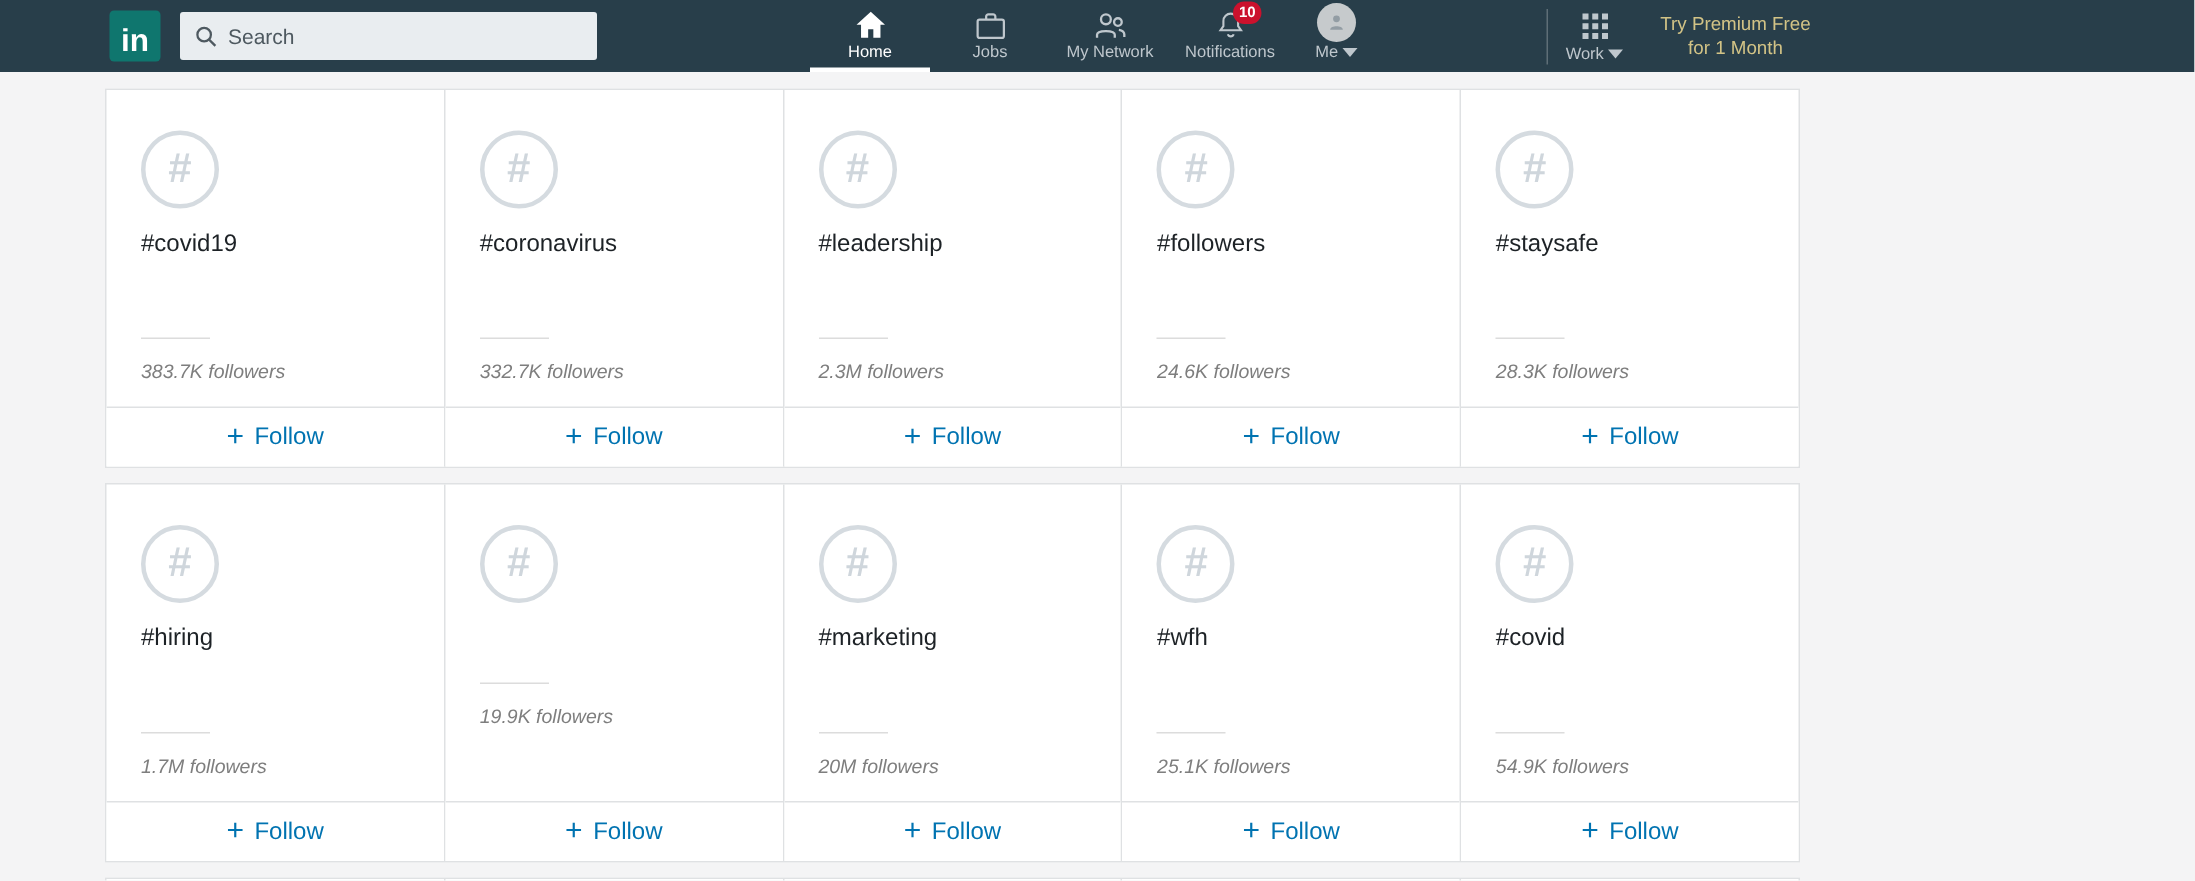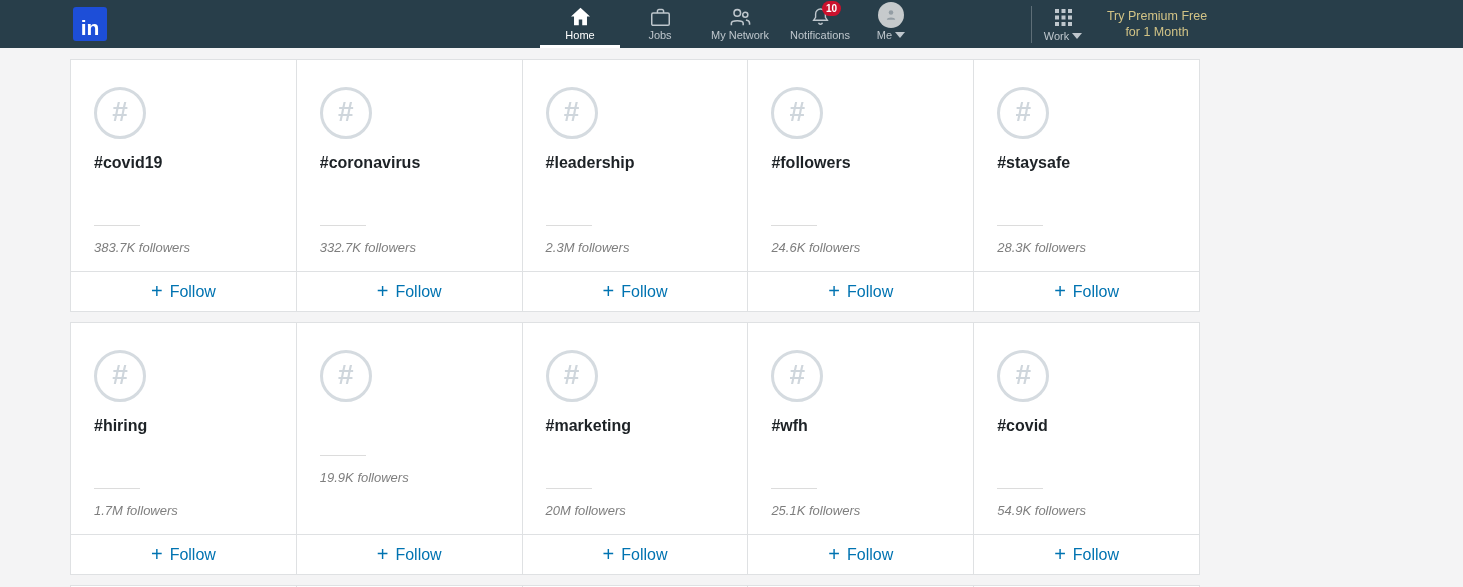--- a/index.html
+++ b/index.html
@@ -11,21 +11,21 @@
 
   
   .topbar {
     position:relative;
     width:100%; height:48px;
     background:#283e4a;
   }
   .logo {
     position:absolute; left:73px; top:7px;
     width:34px; height:34px;
-    background:#1d4ed8; border-radius:3px;
+    background:#0f766e; border-radius:3px;
     color:#fff; font-weight:bold; font-size:21px;
     display:flex; align-items:flex-end; justify-content:center;
     padding-bottom:3px; line-height:1;
   }
   .searchbox {
     position:absolute; left:120px; top:8px;
     width:278px; height:32px;
     background:#e9edf0; border-radius:2px;
     display:flex; align-items:center; padding-left:10px;
   }
@@ -93,21 +93,21 @@
     margin-bottom:10px;
   }
   .card { flex:1 1 0; display:flex; flex-direction:column; border-right:1px solid #dfe1e3; }
   .card:last-child { border-right:none; }
   .card-body { height:211px; padding:27px 0 0 23px; }
   .tag-circle {
     width:52px; height:52px; border:3px solid #d5dbe0; border-radius:50%;
     display:flex; align-items:center; justify-content:center;
   }
   .hash-glyph { color:#cfd6dc; font-size:28px; font-weight:bold; line-height:1; padding-bottom:2px; }
-  .tag-title { margin-top:15px; font-size:16px; color:#1d2226;font-weight:bold; }
+  .tag-title { margin-top:15px; font-size:16px; color:#1d2226; }
   .mini-divider { margin-top:53px; width:46px; height:1px; background:#dcdcdc; }
   .followers { margin-top:14px; font-size:13px; font-style:italic; color:#7e7e7e; }
   .follow-btn {
     height:40px; border-top:1px solid #dfe1e3;
     display:flex; align-items:center; justify-content:center; gap:7px;
     color:#0073b1; cursor:pointer; background:#fff;
   }
   .follow-plus { font-size:20px; line-height:1; padding-bottom:2px; }
   .follow-label { font-size:16px; font-weight:500; }
 
@@ -117,20 +117,27 @@
   }
   .row-stub .stub-cell { flex:1 1 0; border-right:1px solid #dfe1e3; }
   .row-stub .stub-cell:last-child { border-right:none; }
 </style>
 </head>
 <body>
 
 <header class="topbar">
   <div class="logo">in</div>
 
+  <div class="searchbox">
+    <svg width="15" height="15" viewBox="0 0 16 16" fill="none" stroke="#4e5960" stroke-width="1.6">
+      <circle cx="6.5" cy="6.5" r="4.8"></circle>
+        <line x1="10.2" y1="10.2" x2="14.5" y2="14.5"></line>
+    </svg>
+    <input type="text" placeholder="Search" style="">
+  </div>
 
   <nav class="nav-cluster">
     <div class="nav-item active">
       <span class="nav-icon">
         <svg width="21" height="19" viewBox="0 0 24 22" fill="currentColor">
             <path d="M12 1 L23 11 H19.5 V21 H14 V14.5 H10 V21 H4.5 V11 H1 Z"></path>
           </svg>
       </span>
       <span class="nav-label">Home</span>
       <span class="active-underline"></span>

